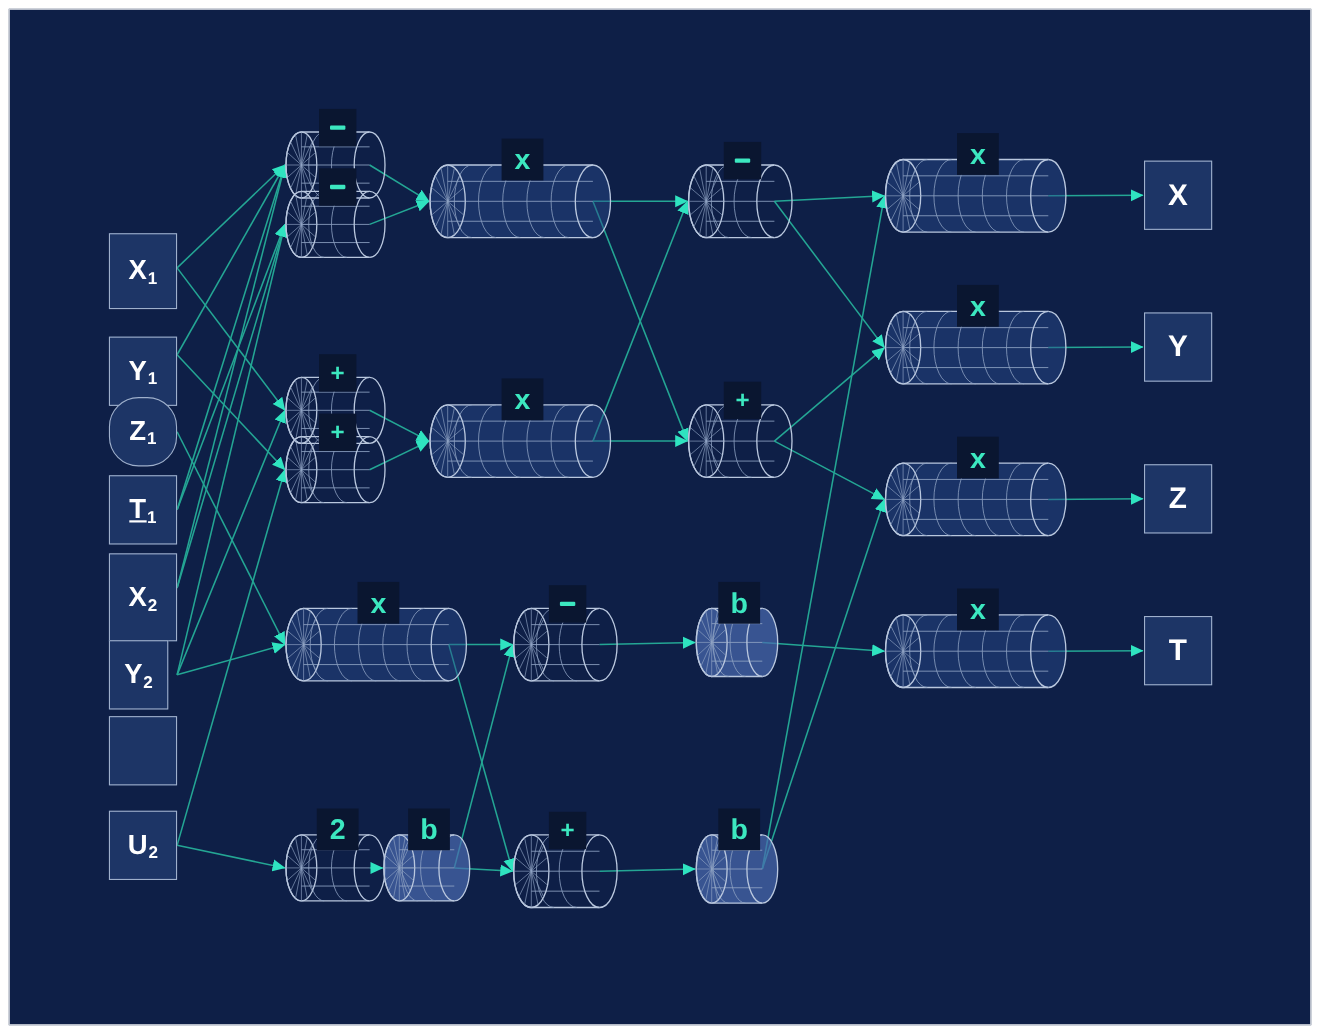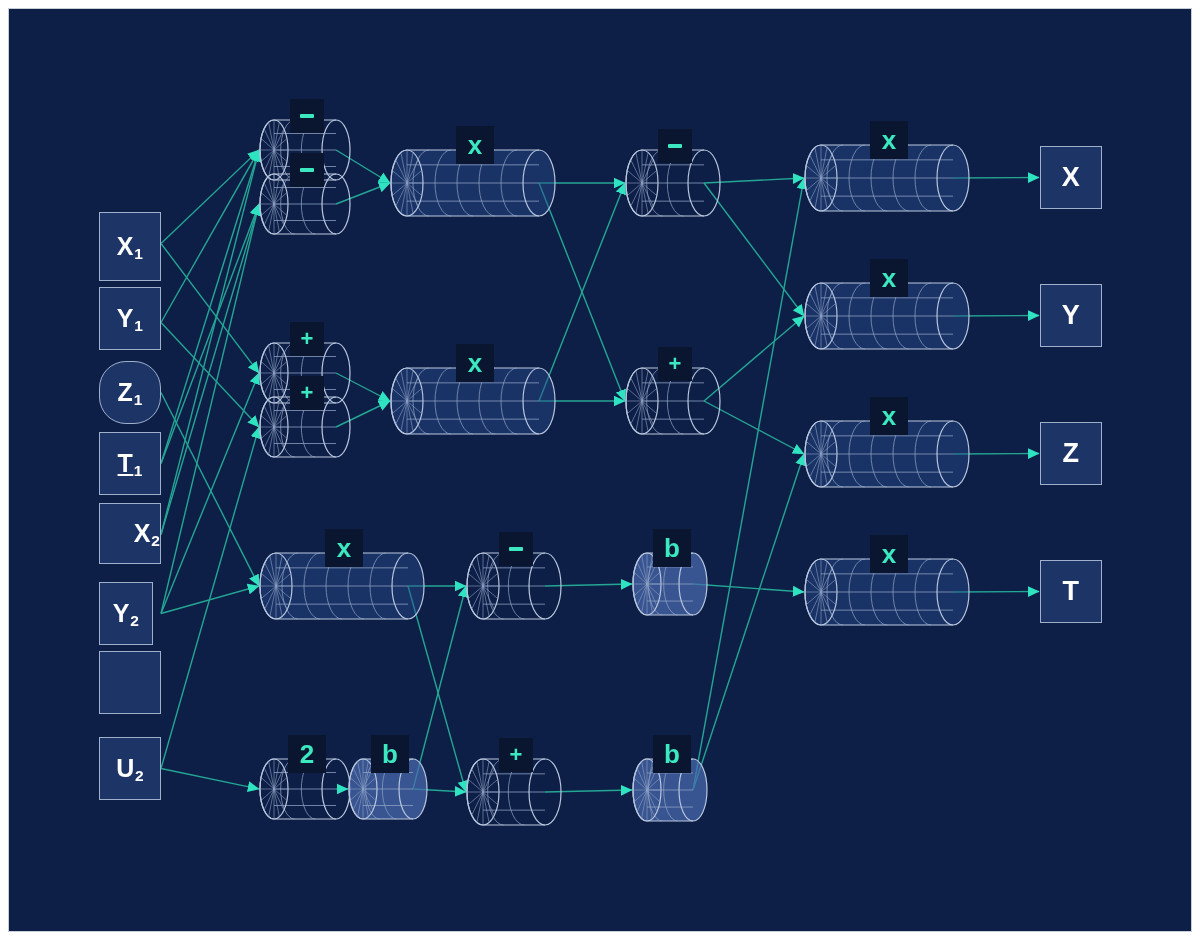--- a/index.html
+++ b/index.html
@@ -74,30 +74,30 @@
           <line x1="944" y1="169" x2="1030" y2="168.5" stroke="#24a694" stroke-width="1.4" marker-end="url(#arw)"></line>
           <line x1="944" y1="307" x2="1030" y2="306.5" stroke="#24a694" stroke-width="1.4" marker-end="url(#arw)"></line>
           <line x1="944" y1="445" x2="1030" y2="444.5" stroke="#24a694" stroke-width="1.4" marker-end="url(#arw)"></line>
           <line x1="944" y1="583" x2="1030" y2="582.5" stroke="#24a694" stroke-width="1.4" marker-end="url(#arw)"></line>
         </g>
     </svg>
     <div id="nodes">
         <div class="io-box io-in" style="left: 90px; top: 203px; width: 62px; height: 69px;">
           <span class="lbl">X<sub>1</sub></span>
         </div>
-        <div class="io-box io-in" style="left: 90px; top: 278px; width: 62px; height: 63px; justify-content: center;">
+        <div class="io-box io-in" style="left: 90px; top: 297px; width: 62px; height: 63px; justify-content: center;">
           <span class="lbl">Y<sub>1</sub></span>
         </div>
         <div class="io-box io-in" style="left: 90px; top: 352px; width: 62px; height: 63px; border-radius: 27px;">
           <span class="lbl">Z<sub>1</sub></span>
         </div>
         <div class="io-box io-in" style="left: 90px; top: 423px; width: 62px; height: 63px; text-decoration: underline;">
           <span class="lbl">T<sub>1</sub></span>
         </div>
-        <div class="io-box io-in" style="left: 90px; top: 494px; width: 62px; height: 61px; justify-content: flex-end;">
+        <div class="io-box io-in" style="left: 90px; top: 494px; width: 62px; height: 80px;">
           <span class="lbl">X<sub>2</sub></span>
         </div>
         <div class="io-box io-in" style="left: 90px; top: 573px; width: 54px; height: 63px;">
           <span class="lbl">Y<sub>2</sub></span>
         </div>
         <div class="io-box io-in" style="left: 90px; top: 642px; width: 62px; height: 63px;">
           <span class="lbl"></span>
         </div>
         <div class="io-box io-in" style="left: 90px; top: 728px; width: 62px; height: 63px;">
           <span class="lbl">U<sub>2</sub></span>

